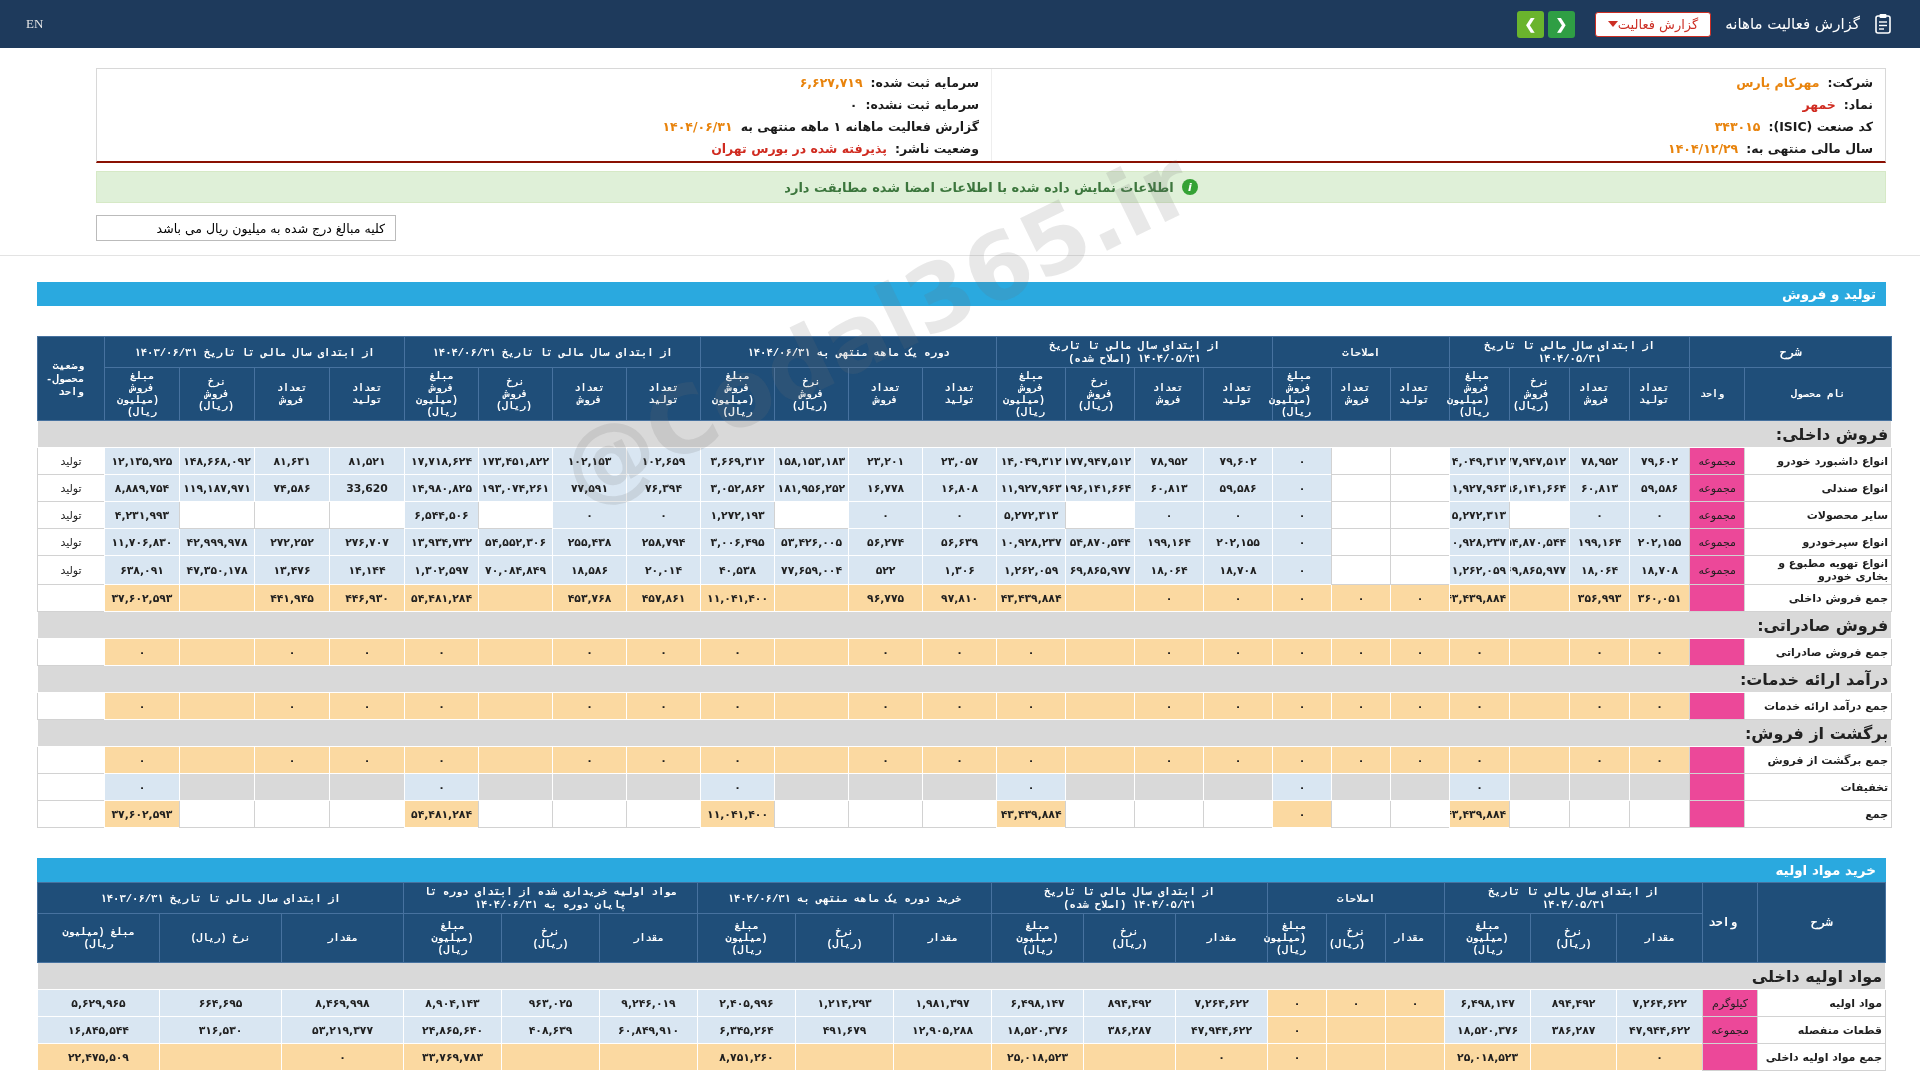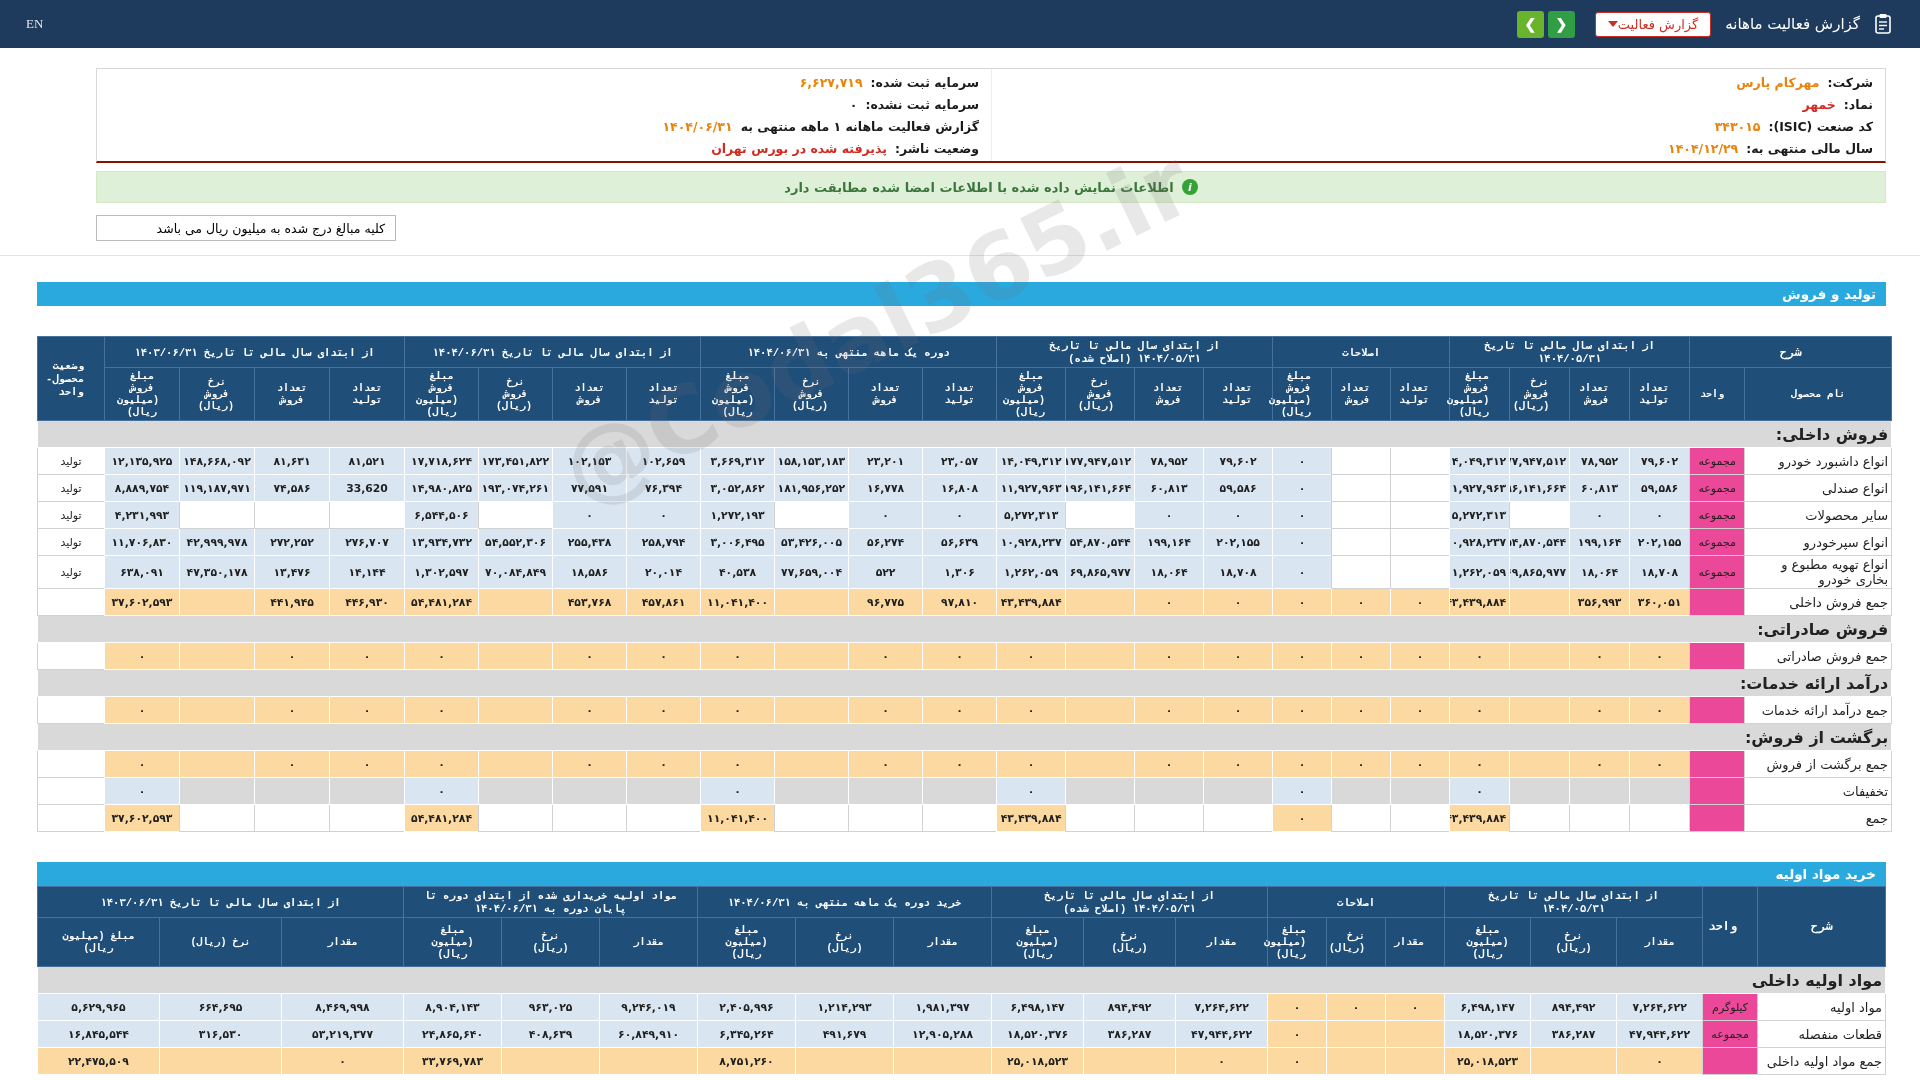--- a/index.html
+++ b/index.html
@@ -43,21 +43,21 @@
   .th-group{font-size:10.5px;height:24px;}
   .th-sub{font-size:10px;height:44px;vertical-align:middle;}
   .th-sharh{font-size:12px;}
   .th-status{font-size:10.5px;}
   .rep td{border:1px solid #d2d2d2;padding:1px 3px;height:24px;font-size:10.8px;text-align:center;color:#1f1f1f;overflow:hidden;}
   .rep td.c-blue{background:#d9e6f2;border-color:#fff;font-weight:bold;}
   .rep td.c-or{background:#fbd9a1;border-color:#fff;font-weight:bold;}
   .rep td.c-gray{background:#d9d9d9;border-color:#fff;}
   .rep td.c-white{background:#fff;}
   .rep td.sec{background:#d9d9d9;border-color:#fff;text-align:right;font-weight:bold;font-size:16px;color:#222;}
-  .rep td.name{background:#fff;text-align:right;font-weight:normal;font-size:13px;}
+  .rep td.name{background:#fff;text-align:right;font-weight:bold;font-size:11px;}
   .rep td.unit{background:#ec4899;font-size:11px;}
   .rep td.stat{background:#fff;font-size:11px;}
   
   .watermark{position:absolute;top:430px;left:545px;transform:rotate(-26deg);transform-origin:left top;
     font-size:92px;font-weight:bold;color:rgba(110,110,110,0.16);pointer-events:none;z-index:40;direction:ltr;white-space:nowrap;}
 </style>
 </head>
 <body>
 
 <div class="topbar">

